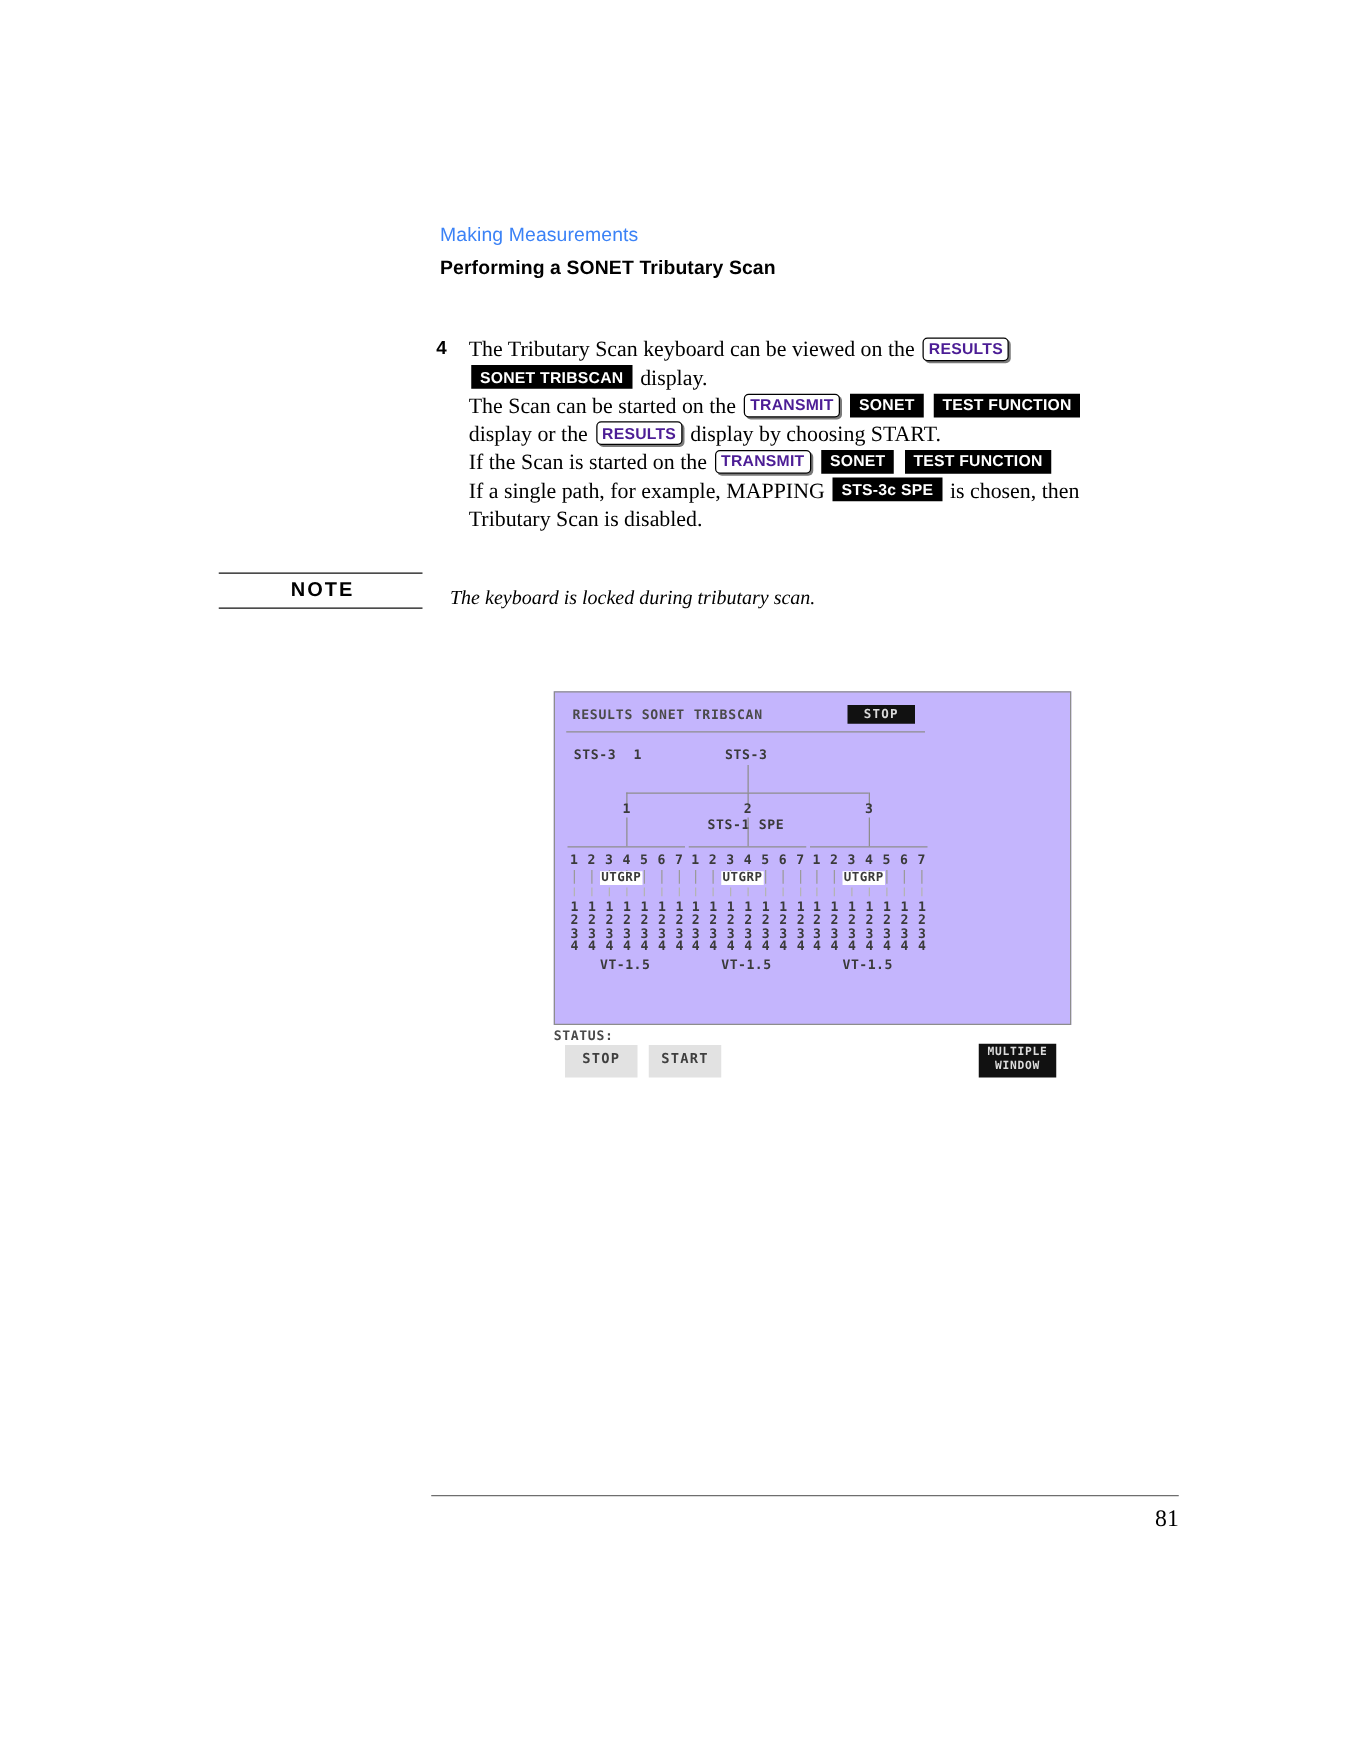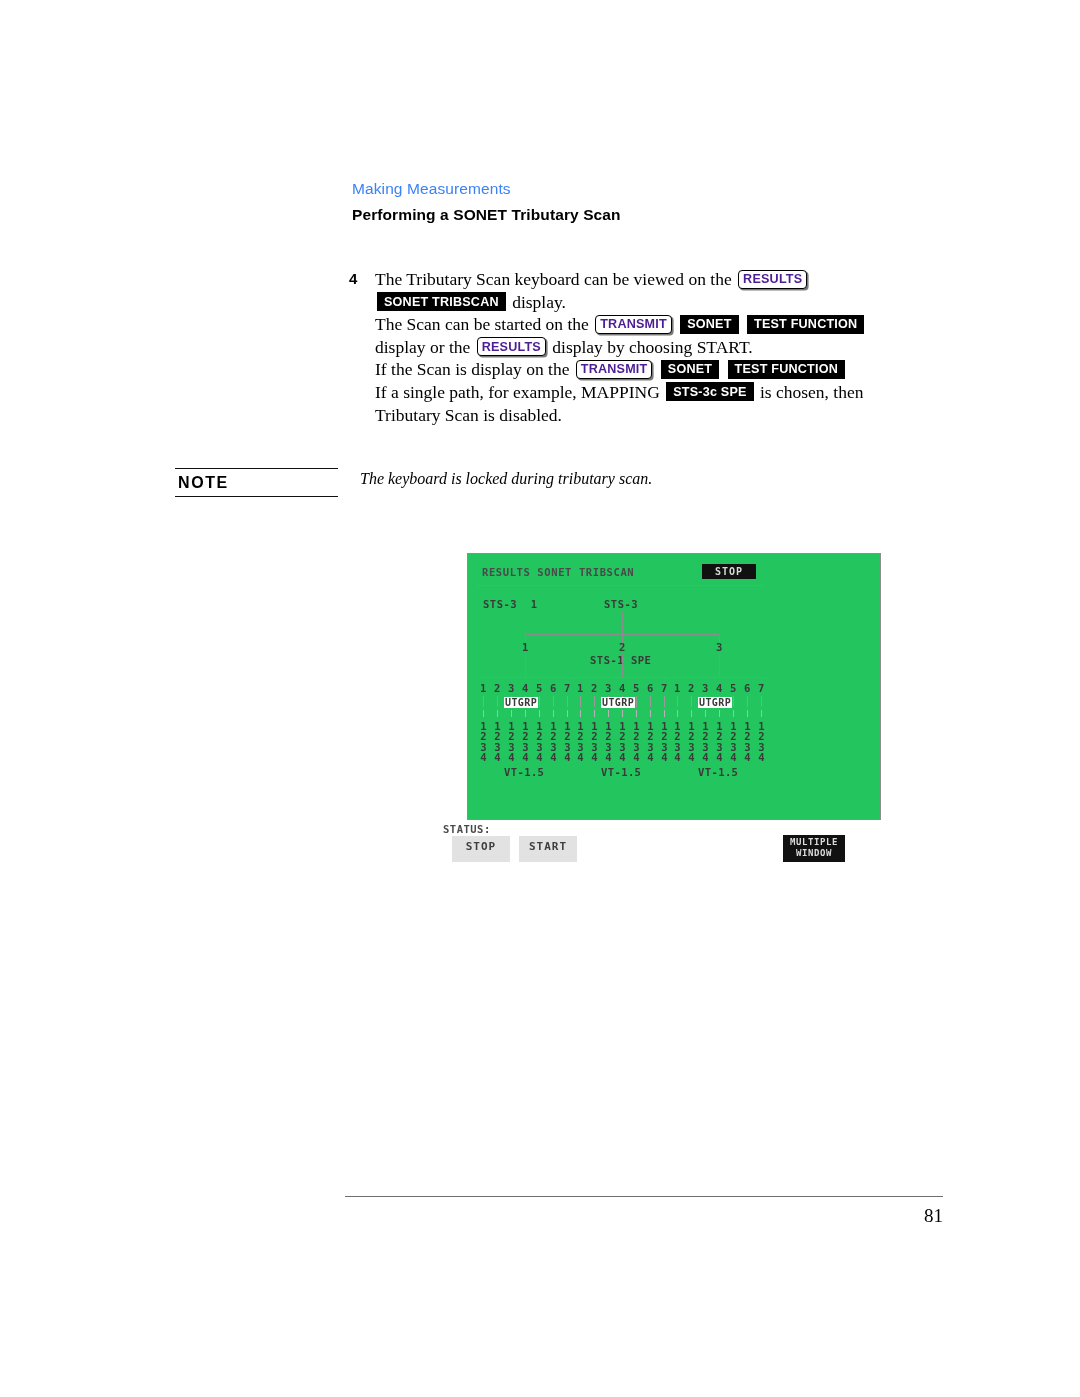--- a/index.html
+++ b/index.html
@@ -60,40 +60,40 @@
   }
   
   .key.inv{
     background:#000;
     color:#fff;
     padding:2.5px 7px 2.5px 7px;
     margin:0 2px 0 2px;
   }
 
   
-  .note-wrap{position:absolute;left:175px;top:468px;width:163px;}
+  .note-wrap{position:absolute;left:175px;top:458px;width:163px;text-align:center;}
   .note-rule-top{height:0;border-top:1.5px solid #111;width:163px;}
   .note-rule-bot{height:0;border-top:1.5px solid #111;width:163px;}
   .note-label{
     font-family:"Liberation Sans", sans-serif;
     font-weight:bold;font-size:16px;letter-spacing:1.6px;
     padding:5px 0 4px 3px;color:#000;
   }
   .note-text{
     position:absolute;left:360px;top:470px;
     font-family:"Liberation Serif", serif;
     font-size:16px;
     font-style:italic;
   }
 
   
   .screen{
-    position:absolute;left:467px;top:553px;width:412px;height:265px;
+    position:absolute;left:443px;top:553px;width:412px;height:265px;
     border:1.3px solid #8d8d8d;
-    background:#22c55e;
+    background:#c4b5fd;
     font-family:"DejaVu Sans Mono", monospace;
     color:#3a3a3a;
   }
   .scr-title{
     position:absolute;left:14px;top:12px;
     font-size:10.5px;letter-spacing:.6px;font-weight:bold;color:#4a4a4a;
   }
   .scr-stop{
     position:absolute;left:234px;top:10px;
     background:#111;color:#d9d9d9;
@@ -200,21 +200,21 @@
       <span class="key out">TRANSMIT</span>
       <span class="key inv">SONET</span>
       <span class="key inv">TEST FUNCTION</span>
     </div>
     <div class="ln">
       <span>display or the</span>
       <span class="key out">RESULTS</span>
       <span>display by choosing START.</span>
     </div>
     <div class="ln">
-      <span>If the Scan is display on the</span>
+      <span>If the Scan is started on the</span>
       <span class="key out">TRANSMIT</span>
       <span class="key inv">SONET</span>
       <span class="key inv">TEST FUNCTION</span>
     </div>
     <div class="ln">
       <span>If a single path, for example, MAPPING</span>
       <span class="key inv">STS-3c SPE</span>
       <span>is chosen, then</span>
     </div>
     <div class="ln">

